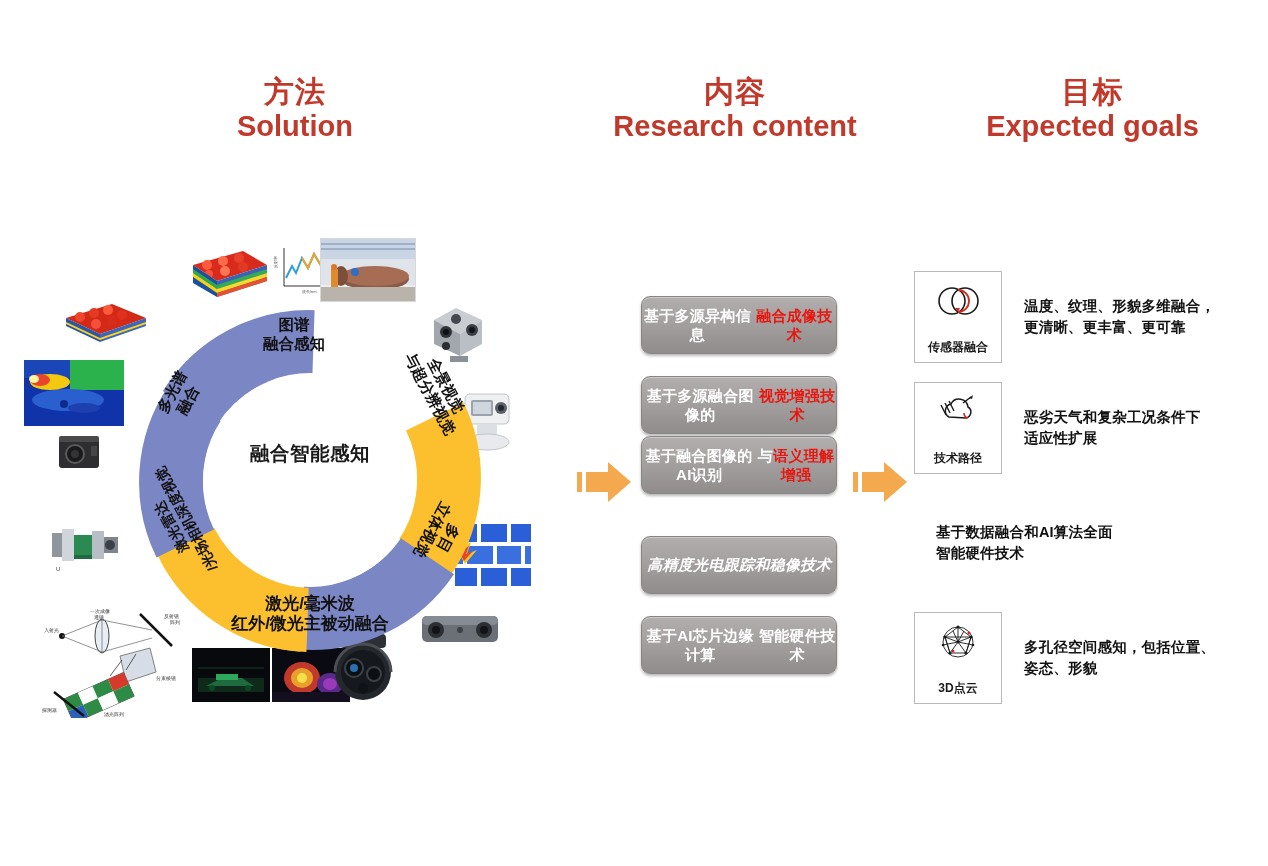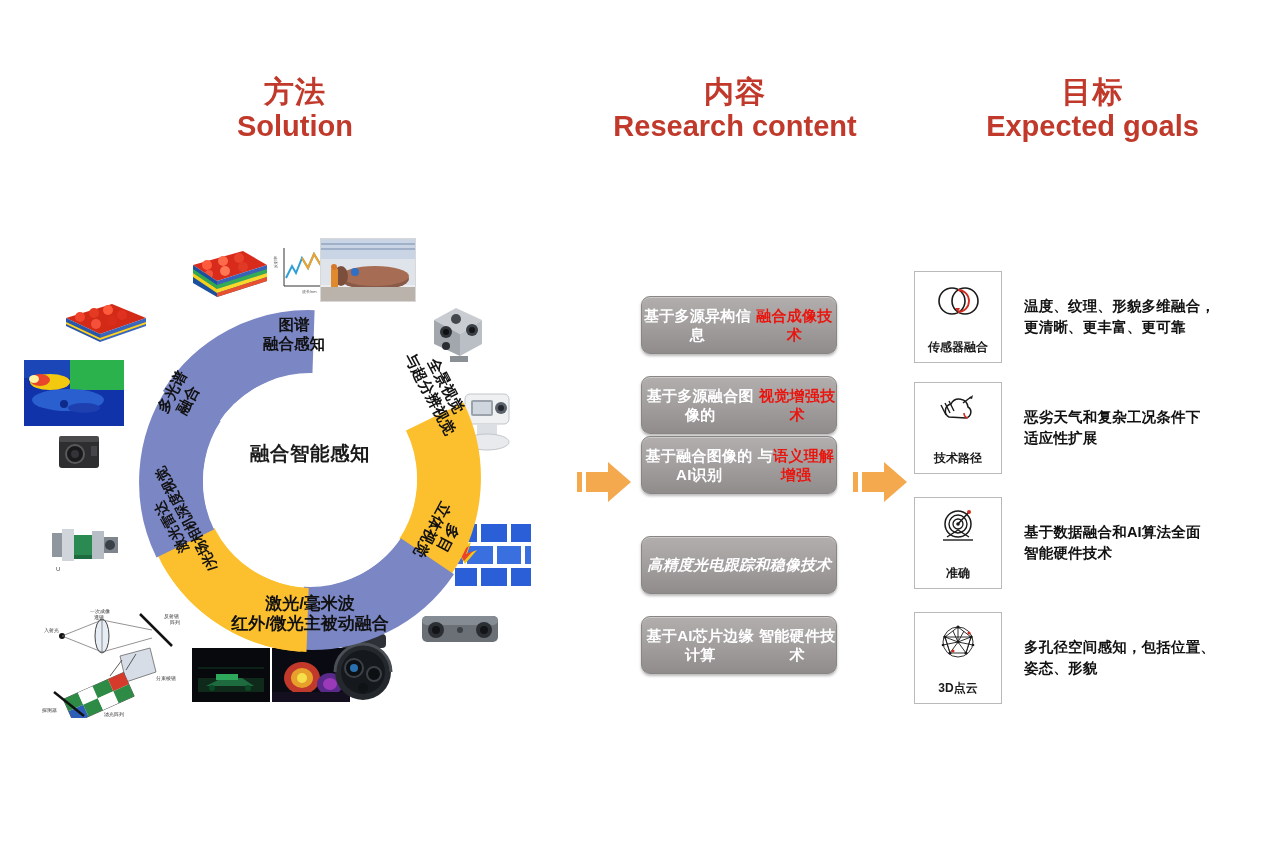--- a/index.html
+++ b/index.html
@@ -444,33 +444,20 @@
       </svg>
       <div class="cap">技术路径</div>
     </div>
     <div class="goal-text">
       <div>恶劣天气和复杂工况条件下</div>
       <div>适应性扩展</div>
     </div>
   </div>
 
   <div class="goal-row" id="goal-2">
-    <div class="goal-card">
-      <svg class="ico" viewBox="0 0 50 46">
-        <circle cx="25" cy="20" r="13" fill="none" stroke="#1a1a1a" stroke-width="1.5"></circle>
-        <circle cx="25" cy="20" r="9" fill="none" stroke="#1a1a1a" stroke-width="1.4"></circle>
-        <circle cx="25" cy="20" r="5" fill="none" stroke="#1a1a1a" stroke-width="1.3"></circle>
-        <circle cx="25" cy="20" r="1.8" fill="#1a1a1a"></circle>
-        <line x1="25" y1="20" x2="36" y2="8" stroke="#1a1a1a" stroke-width="1.5"></line>
-        <circle cx="36" cy="8" r="2" fill="#d12b1e"></circle>
-        <path d="M14,33 L25,26 L36,33" fill="none" stroke="#1a1a1a" stroke-width="1.4"></path>
-        <line x1="10" y1="36" x2="40" y2="36" stroke="#1a1a1a" stroke-width="1.4"></line>
-      </svg>
-      <div class="cap">准确</div>
-    </div>
     <div class="goal-text">
       <div>基于数据融合和AI算法全面</div>
       <div>智能硬件技术</div>
     </div>
   </div>
 
   <div class="goal-row" id="goal-3">
     <div class="goal-card">
       <svg class="ico" viewBox="0 0 50 46">
         <g stroke="#1a1a1a" stroke-width=".9" fill="none">

